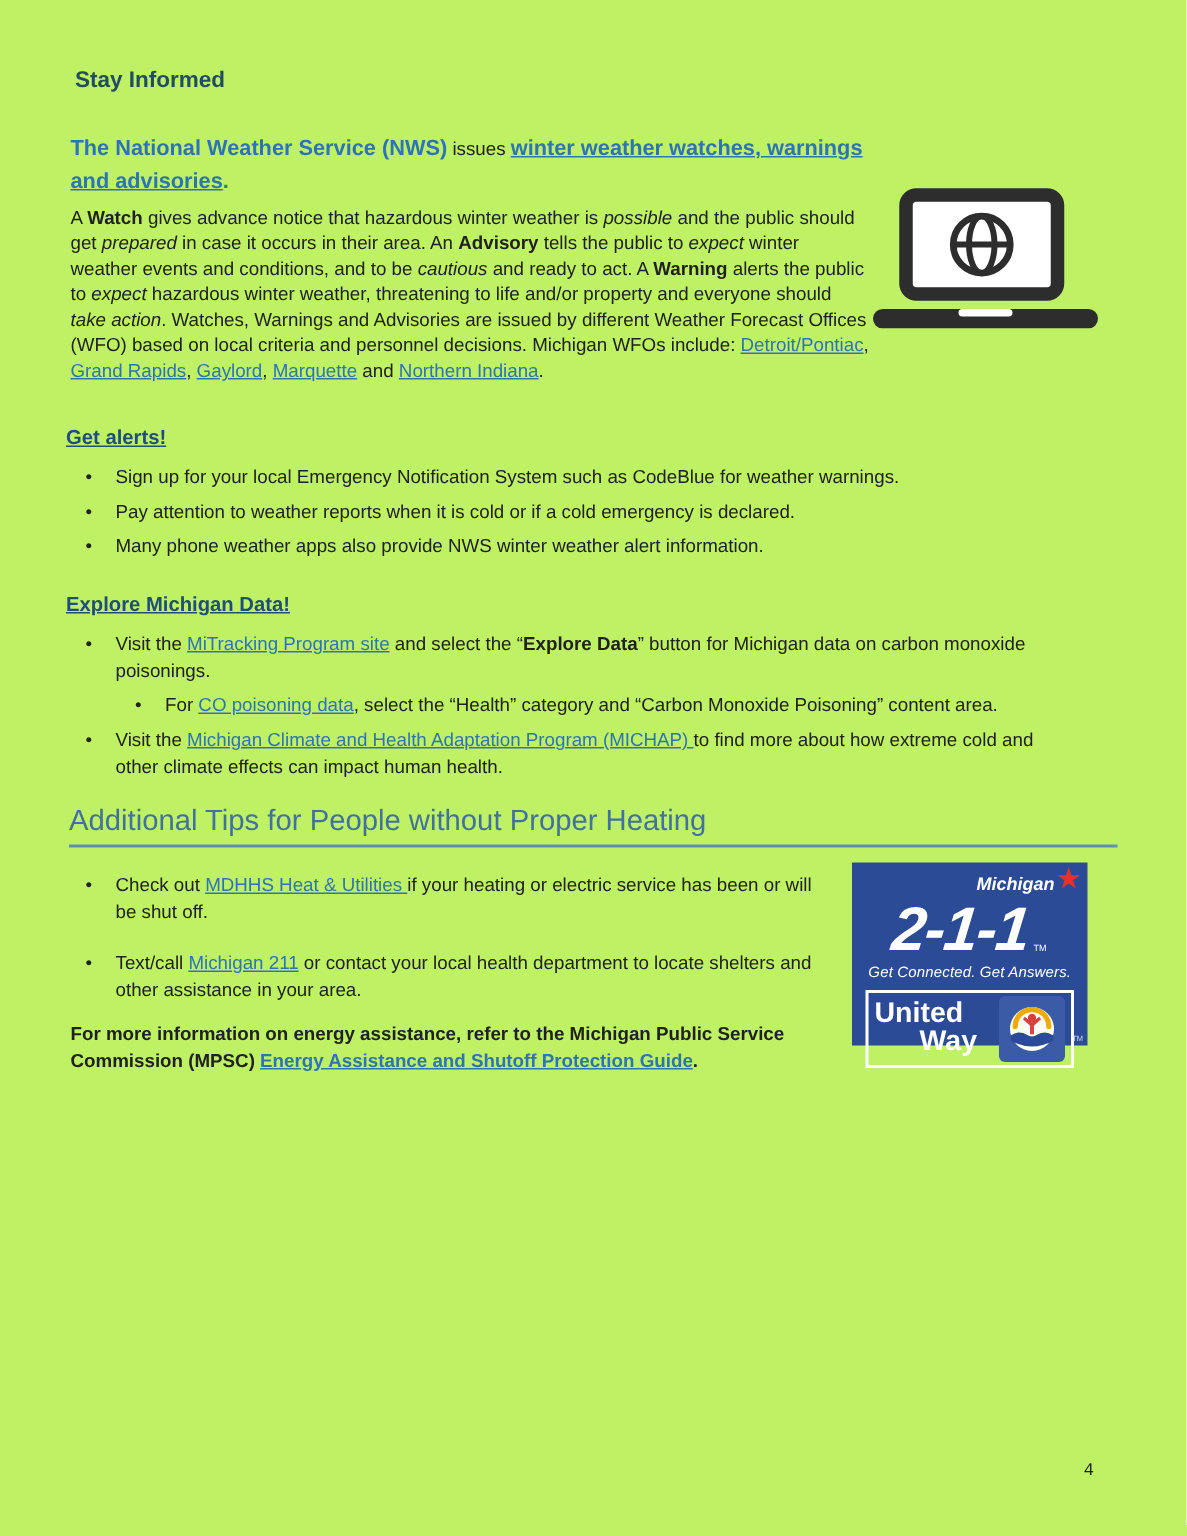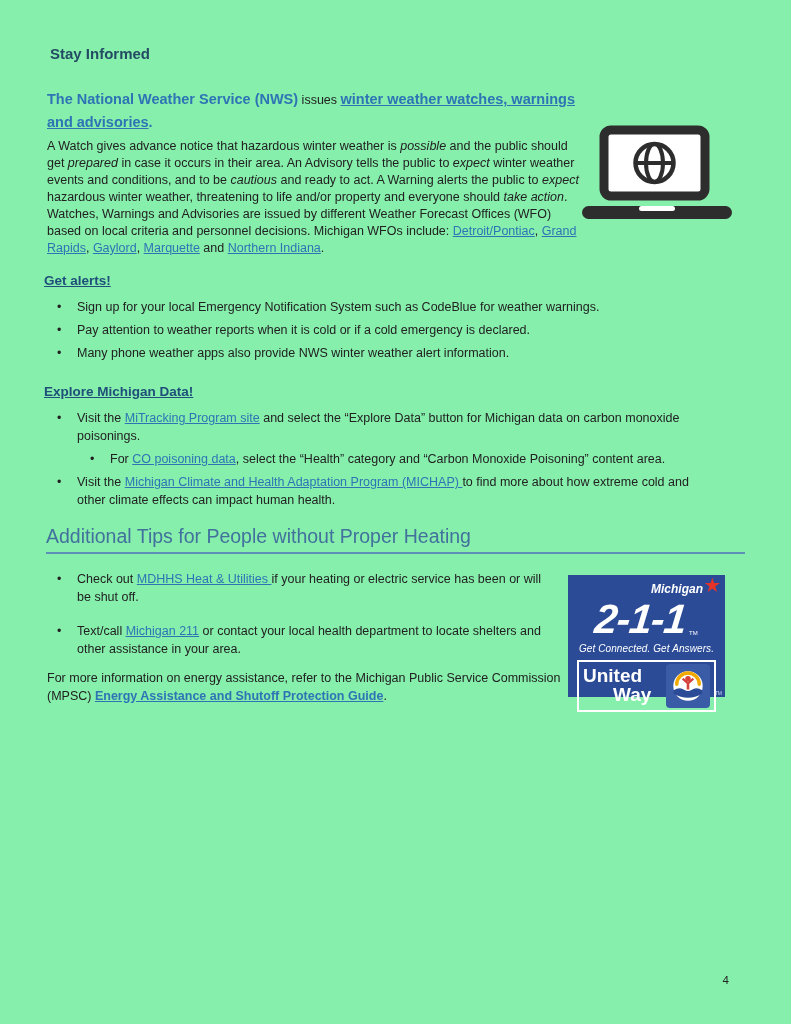--- a/index.html
+++ b/index.html
@@ -13,21 +13,21 @@
     --star-red:#e63329;
     --uw-orange:#f2a900;
     --uw-red:#d6413c;
     --body-text:#212121;
   }
   *{margin:0;padding:0;box-sizing:border-box;}
   html,body{background:#ffffff;}
   .page{
     position:relative;
     width:791px;height:1024px;
-    background:#86efac;
+    background:#bef264;
     font-family:"Liberation Sans",sans-serif;
     color:var(--body-text);
     overflow:hidden;
   }
   .content{position:absolute;left:47px;top:45px;width:698px;}
 
   
   .h-stay{
     font-size:15px;font-weight:700;color:var(--heading-dark);
     margin-left:3px;margin-bottom:26px;
@@ -44,21 +44,21 @@
 
   
   .lead{max-width:548px;line-height:21px;margin-bottom:5px;}
   .s-lb{color:var(--link);font-weight:700;font-size:14.5px;}
   .s-ls{color:var(--body-text);font-size:12.5px;}
   .s-la{color:var(--link);font-weight:700;font-size:14.5px;text-decoration:underline;}
 
   
   .bodytext{max-width:533px;font-size:12.5px;line-height:17px;}
   .s-n{}
-  .s-b{font-weight:400;}
+  .s-b{font-weight:700;}
   .s-i{font-style:italic;}
   .s-a{color:var(--link);text-decoration:underline;}
   .s-ab{color:var(--link);text-decoration:underline;font-weight:700;}
 
   
   ul.doclist{list-style:none;margin-top:10px;}
   ul.doclist li{
     position:relative;
     padding-left:30px;
     font-size:12.5px;line-height:18px;
@@ -66,21 +66,21 @@
   }
   ul.doclist li::before{
     content:"\2022";
     position:absolute;left:10px;top:0;
     font-size:12.5px;
   }
   ul.doclist li.sub{
     padding-left:63px;margin-top:3px;
   }
   ul.doclist li.sub::before{left:43px;}
-  .alerts-gap{margin-top:16px;}
+  .alerts-gap{margin-top:28px;}
   .explore-gap{margin-top:22px;}
   .explore-list{max-width:665px;}
   .tips-list{max-width:510px;margin-top:9px;}
   .tips-list li{line-height:18.5px;margin-bottom:4.5px;margin-top:16px;}
 
   .note{
     max-width:524px;font-size:12.5px;line-height:17.5px;
     margin-top:12px;
   }
 

